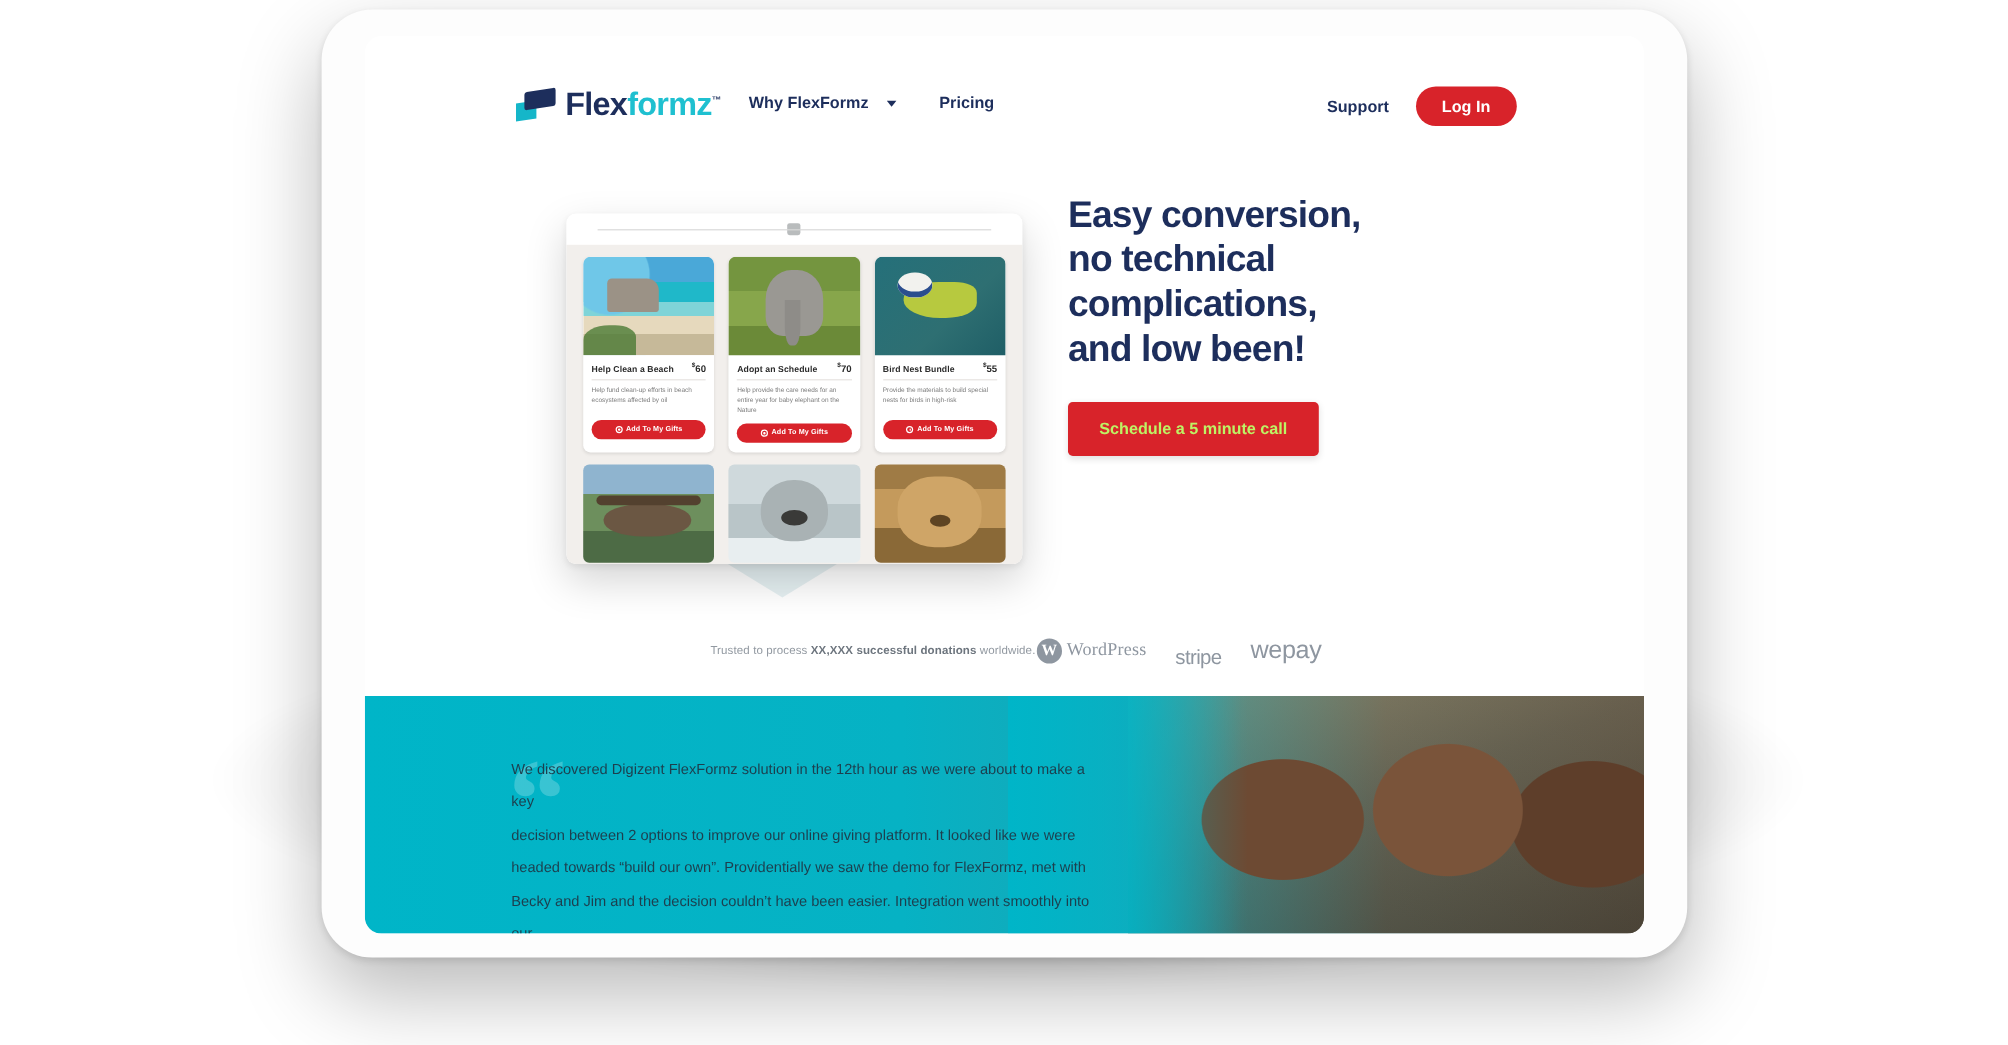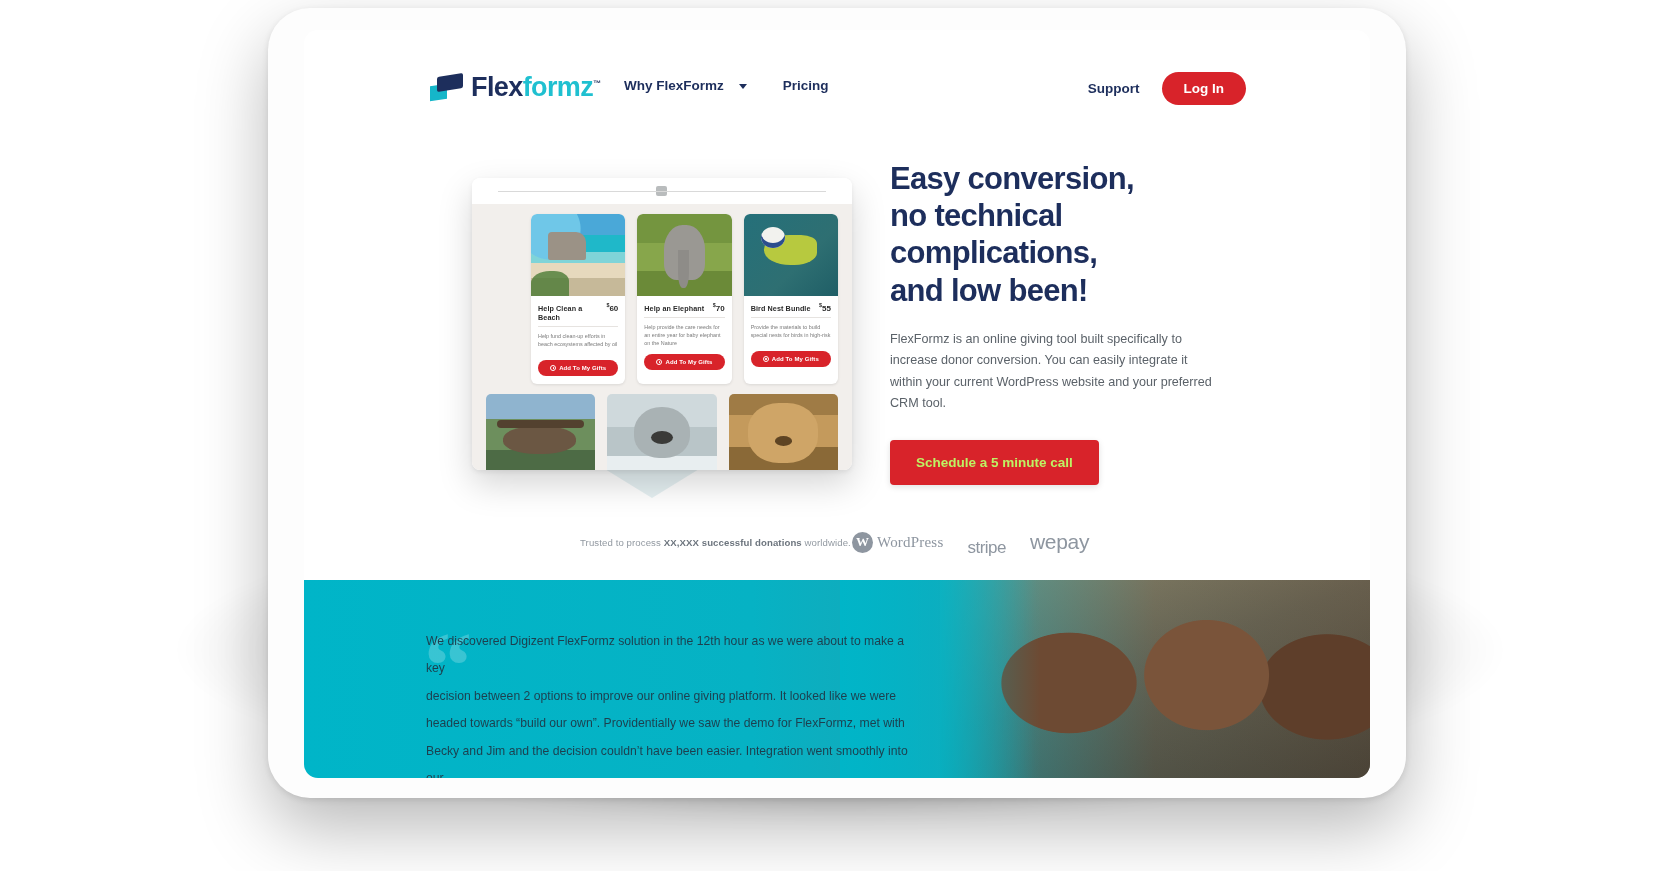--- a/index.html
+++ b/index.html
@@ -40,39 +40,39 @@
   .logo-mark{position:relative;width:34px;height:27px;margin-right:7px;}
   .logo-mark .sq1{position:absolute;left:0;top:11px;width:17px;height:15px;background:#15b6c9;transform:skewY(-9deg);}
   .logo-mark .sq2{position:absolute;left:7px;top:1px;width:26px;height:15px;background:#1d2e5c;border-radius:2px;transform:skewY(-9deg);}
   .logo-text{font-size:27px;font-weight:bold;letter-spacing:-.6px;line-height:1;}
   .logo-text .a{color:#1d2e5c;}
   .logo-text .b{color:#1fc0d0;}
   .logo-tm{font-size:8px;color:#1d2e5c;vertical-align:super;}
   .nav-links{position:absolute;left:320px;top:20px;display:flex;align-items:center;gap:36px;}
   .nav-link{font-size:13.5px;font-weight:bold;color:#1d2e5c;cursor:pointer;display:flex;align-items:center;gap:15px;}
   .caret{width:0;height:0;border-left:4.5px solid transparent;border-right:4.5px solid transparent;border-top:5px solid #1d2e5c;margin-top:2px;}
-  .nav-right{position:absolute;right:124px;top:14px;display:flex;align-items:center;gap:22px;}
+  .nav-right{position:absolute;right:106px;top:14px;display:flex;align-items:center;gap:22px;}
   .support{font-size:13.5px;font-weight:bold;color:#1d2e5c;cursor:pointer;}
   .login-btn{background:#d8232a;color:#fff;font-size:13.5px;font-weight:bold;border:none;
     border-radius:22px;padding:9px 22px;cursor:pointer;font-family:inherit;}
 
   
   .hero{position:absolute;left:0;top:120px;width:1066px;height:350px;}
 
   .device-shot{
     position:absolute;left:168px;top:28px;width:380px;height:292px;
     background:#ffffff;border-radius:8px;
     box-shadow:0 14px 34px rgba(0,0,0,.17), 0 2px 5px rgba(0,0,0,.07);
     overflow:hidden;
   }
   .ds-bar{position:absolute;left:0;top:0;width:380px;height:26px;background:#fff;}
   .ds-bar:after{content:"";position:absolute;left:26px;top:13px;width:328px;height:1px;background:#d9d9d9;}
   .ds-cam{position:absolute;left:184px;top:8px;width:11px;height:10px;background:#b9bcbd;border-radius:2px;}
   .ds-body{position:absolute;left:0;top:26px;width:380px;height:266px;background:#f2efec;padding:10px 14px;box-sizing:border-box;}
-  .card-grid{display:grid;grid-template-columns:repeat(3,1fr);gap:12px;margin-left:45px;}
+  .card-grid{display:grid;grid-template-columns:repeat(3,1fr);gap:12px;}
   .pcard{background:#fff;border-radius:6px;overflow:hidden;box-shadow:0 1px 3px rgba(0,0,0,.10);}
   .pimg{height:82px;width:100%;border-radius:5px 5px 0 0;position:relative;overflow:hidden;}
   .pbody{padding:6px 7px 8px;}
   .prow{display:flex;justify-content:space-between;align-items:baseline;border-bottom:1px solid #e6e3e0;padding-bottom:4px;}
   .ptitle{font-size:7.2px;font-weight:bold;color:#2a2a2a;letter-spacing:.1px;}
   .pprice{font-size:8px;font-weight:bold;color:#2a2a2a;}
   .pprice sup{font-size:5.4px;}
   .pdesc{font-size:5.4px;color:#7b7b7b;line-height:1.55;margin-top:5px;min-height:22px;}
   .addbtn{margin-top:6px;background:#d8232a;color:#fff;border:none;border-radius:11px;
     width:100%;height:16px;font-size:6px;font-weight:bold;font-family:inherit;cursor:pointer;
@@ -112,21 +112,21 @@
 
   
   .hero-copy{position:absolute;left:586px;top:10px;width:400px;}
   .headline{font-size:31px;line-height:1.20;font-weight:bold;color:#1d2e5c;letter-spacing:-.7px;margin:0;}
   .subcopy{font-size:12.6px;line-height:1.70;color:#5b6269;margin:20px 0 0;max-width:330px;}
   .cta-btn{margin-top:26px;background:#d8232a;color:#bef264;border:none;border-radius:4px;
     padding:15px 26px;font-size:13.5px;font-weight:bold;font-family:inherit;cursor:pointer;
     box-shadow:0 2px 6px rgba(0,0,0,.12);}
 
   
-  .trust{position:absolute;left:0;top:492px;width:1066px;height:40px;display:flex;align-items:center;}
+  .trust{position:absolute;left:12px;top:492px;width:1066px;height:40px;display:flex;align-items:center;}
   .trust-text{position:absolute;left:276px;font-size:9.6px;color:#9299a1;letter-spacing:.1px;}
   .trust-text b{color:#6d757e;font-weight:bold;}
   .brands{position:absolute;left:548px;display:flex;align-items:center;gap:24px;}
   .wp{display:flex;align-items:center;gap:4px;color:#8e96a0;}
   .wp-circle{width:21px;height:21px;border-radius:50%;background:#8e96a0;position:relative;}
   .wp-circle span{position:absolute;left:0;top:0;width:21px;height:21px;border-radius:50%;
     display:flex;align-items:center;justify-content:center;color:#fff;font-size:13px;font-weight:bold;
     font-family:"Liberation Serif", serif;}
   .wp-word{font-family:"Liberation Serif", serif;font-size:15px;letter-spacing:.2px;color:#8e96a0;}
   .stripe{font-size:17px;font-weight:normal;color:#8e96a0;letter-spacing:-.5px;margin-top:12px;}
@@ -210,21 +210,21 @@
                     <span class="gear"></span>
                     <span>Add To My Gifts</span>
                   </button>
                 </div>
               </div>
 
               <div class="pcard">
                 <div class="pimg ph-eleph"></div>
                 <div class="pbody">
                   <div class="prow">
-                    <span class="ptitle">Help an Elephant</span>
+                    <span class="ptitle">Adopt an Schedule</span>
                     <span class="pprice"><sup>$</sup><span>70</span></span>
                   </div>
                   <div class="pdesc">Help provide the care needs for an entire year for baby elephant on the Nature</div>
                   <button class="addbtn">
                     <span class="gear"></span>
                     <span>Add To My Gifts</span>
                   </button>
                 </div>
               </div>
 
@@ -253,21 +253,20 @@
           </div>
         </div>
 
         <div class="hero-copy">
           <h1 class="headline">
             <span>Easy conversion,</span><br>
             <span>no technical</span><br>
             <span>complications,</span><br>
             <span>and low been!</span>
           </h1>
-          <p class="subcopy">FlexFormz is an online giving tool built specifically to increase donor conversion. You can easily integrate it within your current WordPress website and your preferred CRM tool.</p>
           <button class="cta-btn">Schedule a 5 minute call</button>
         </div>
       </div>
 
       <div class="trust">
         <div class="trust-text"><span>Trusted to process </span><b>XX,XXX successful donations</b><span> worldwide.</span></div>
         <div class="brands">
           <div class="wp">
             <div class="wp-circle">
                 <span>W</span>

